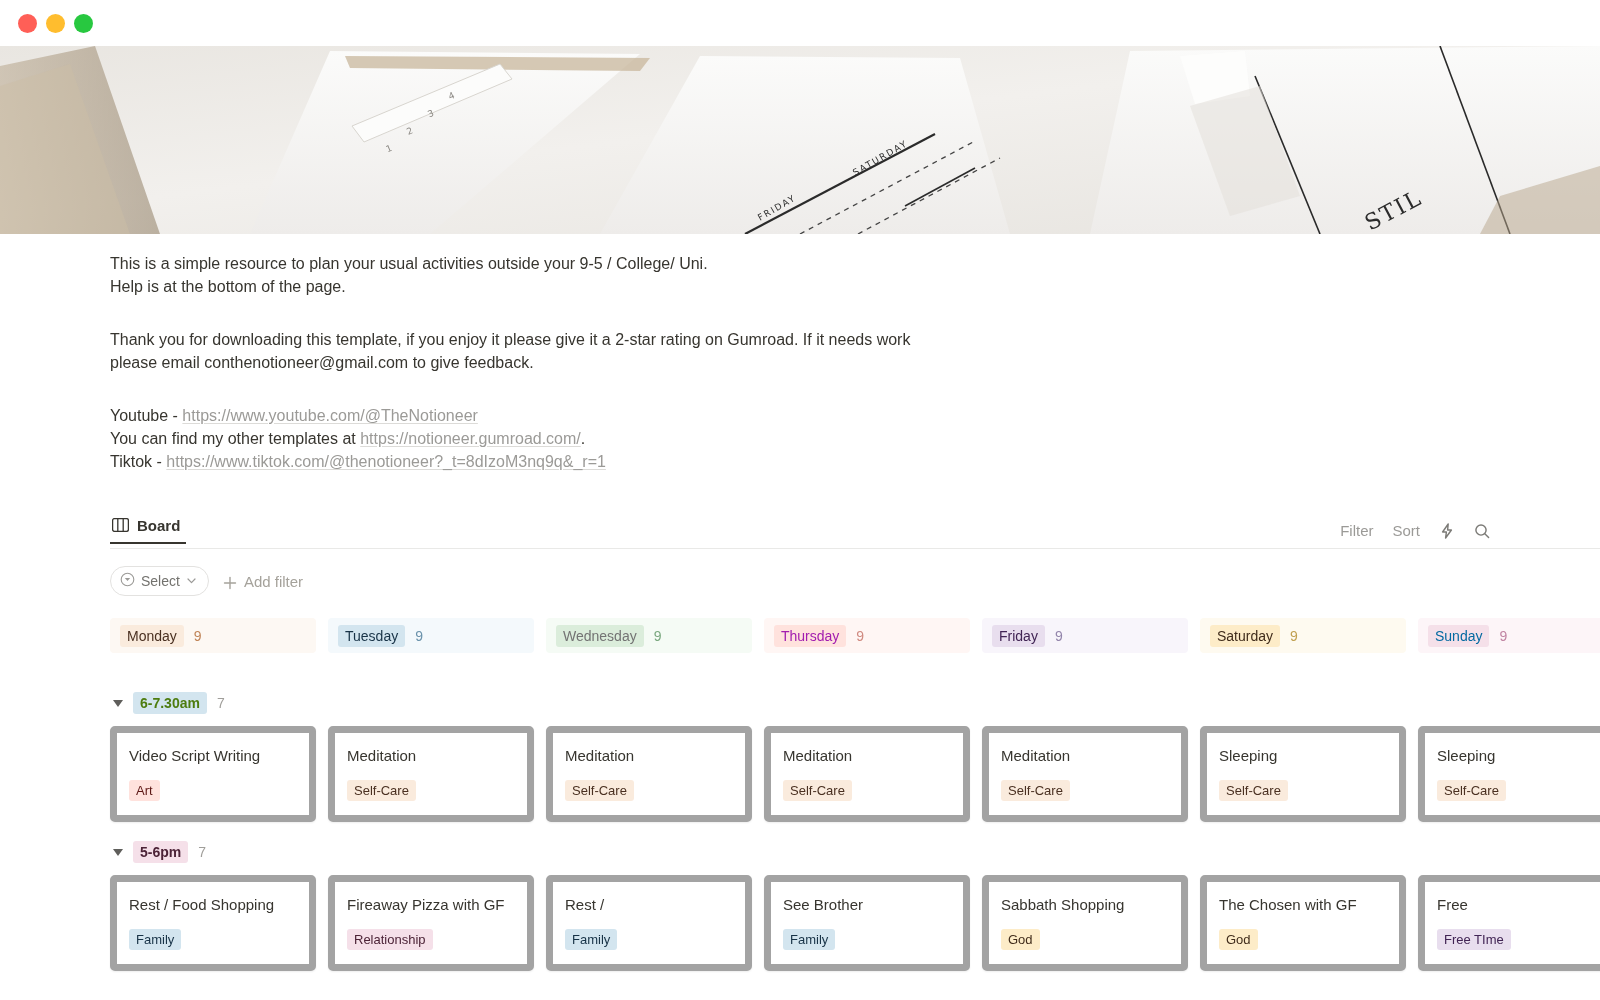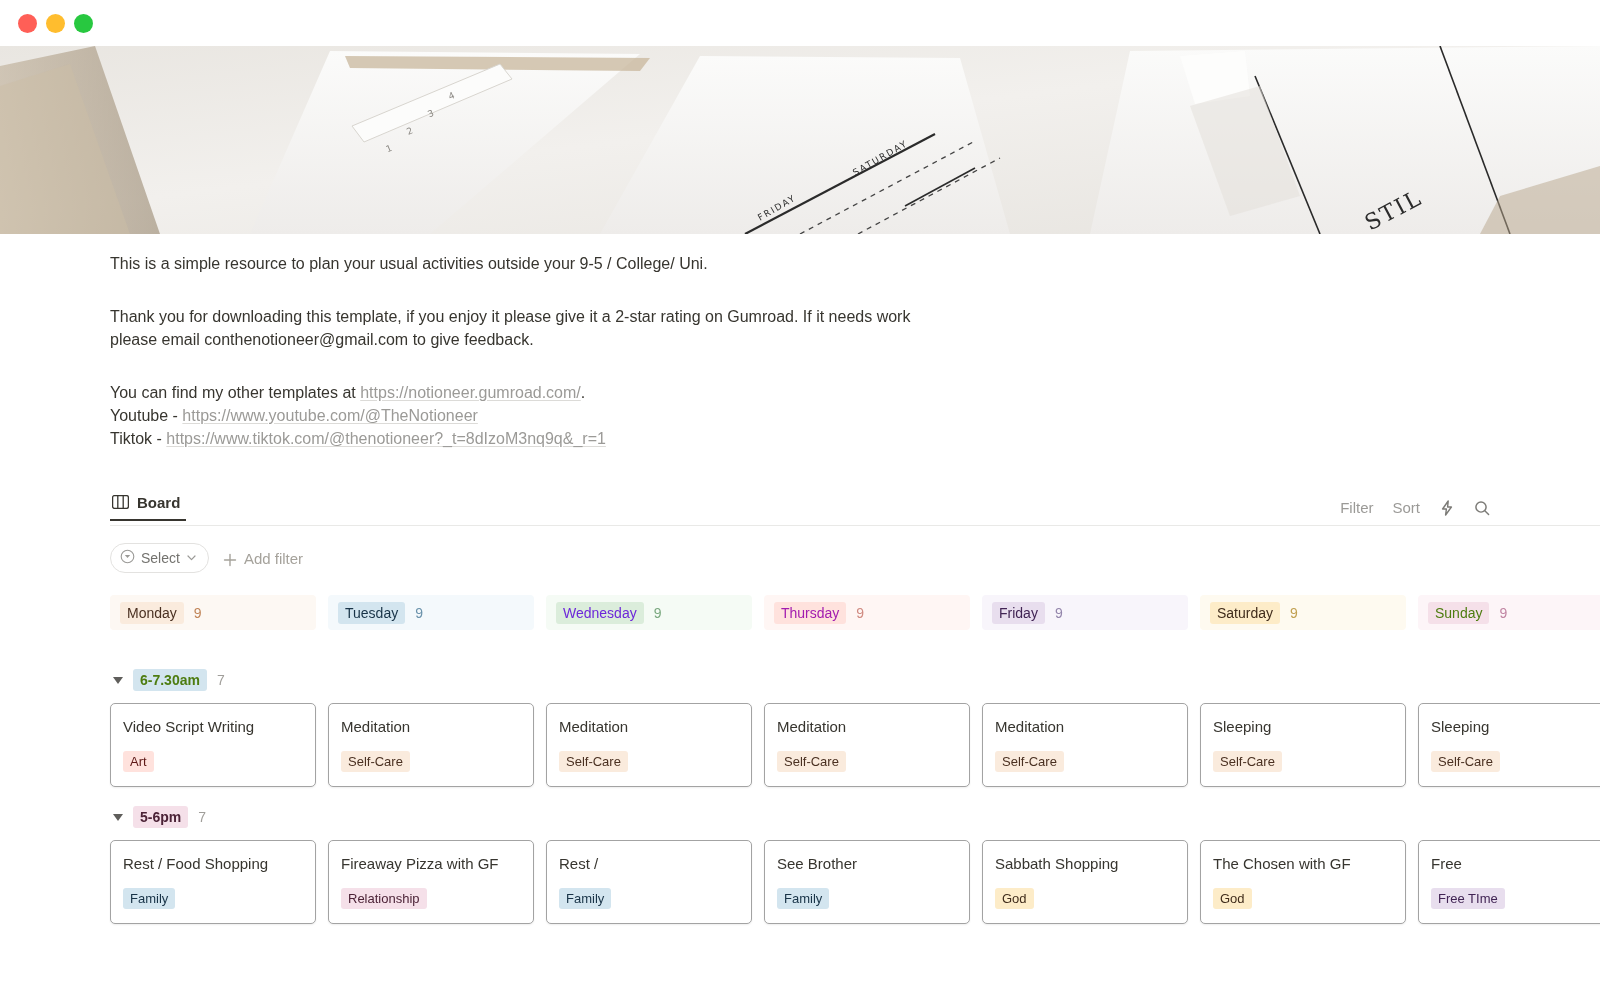--- a/index.html
+++ b/index.html
@@ -187,21 +187,21 @@
   .group-pill {
     font-size: 14px; font-weight: 600;
     padding: 2px 7px; border-radius: 3px; line-height: 18px;
   }
   .group-count { font-size: 14px; color: #a09e9a; }
 
   .cards-row { display: flex; gap: 12px; margin-top: 9px; }
   .card {
     width: 206px; flex: 0 0 206px;
     background: #fff;
-    border: 1px solid #a3a3a3;
+    border: 7px solid #a3a3a3;
     border-radius: 5px;
     box-shadow: 0 1px 2px rgba(15,15,15,0.07);
     padding: 13px 12px 14px 12px;
     min-height: 80px;
     cursor: pointer;
   }
   .card-title {
     font-size: 15px;
     color: #37352f;
     line-height: 20px;
@@ -278,33 +278,34 @@
     <polygon points="1500,150 1600,120 1600,188 1480,188" fill="#b7a68c" opacity="0.5"></polygon>
   </svg>
 </div>
 
 <div class="page">
   <div class="page-inner">
 
 
     <div class="para">
       <div>This is a simple resource to plan your usual activities outside your 9-5 / College/ Uni.</div>
+      <div>Help is at the bottom of the page.</div>
     </div>
 
     <div class="para spaced">
       <div>Thank you for downloading this template, if you enjoy it please give it a 2-star rating on Gumroad. If it needs work</div>
       <div>please email conthenotioneer@gmail.com to give feedback.</div>
     </div>
 
     <div class="para spaced">
       <div>
+        <span>Youtube - </span><a class="link" href="#">https://www.youtube.com/@TheNotioneer</a>
+      </div>
+      <div>
         <span>You can find my other templates at </span><a class="link" href="#">https://notioneer.gumroad.com/</a><span>.</span>
-      </div>
-      <div>
-        <span>Youtube - </span><a class="link" href="#">https://www.youtube.com/@TheNotioneer</a>
       </div>
       <div>
         <span>Tiktok - </span><a class="link" href="#">https://www.tiktok.com/@thenotioneer?_t=8dIzoM3nq9q&amp;_r=1</a>
       </div>
     </div>
 
     <div class="db-toolbar">
       <div class="view-tabs">
         <div class="view-tab">
           <span>
@@ -368,21 +369,21 @@
           </div>
         </div>
         <div class="board-col">
           <div class="col-header" style="background: rgb(244, 249, 252);">
             <span class="col-pill" style="background: rgb(211, 229, 239); color: rgb(24, 51, 71);">Tuesday</span>
             <span class="col-count" style="color: rgb(106, 146, 171);">9</span>
           </div>
         </div>
         <div class="board-col">
           <div class="col-header" style="background: rgb(245, 251, 245);">
-            <span class="col-pill" style="background: rgb(219, 237, 219); color: #6d28d9;">Wednesday</span>
+            <span class="col-pill" style="background: rgb(219, 237, 219); color: #737373;">Wednesday</span>
             <span class="col-count" style="color: rgb(122, 168, 127);">9</span>
           </div>
         </div>
         <div class="board-col">
           <div class="col-header" style="background: rgb(255, 246, 244);">
             <span class="col-pill" style="background: rgb(255, 226, 221); color: #a21caf;">Thursday</span>
             <span class="col-count" style="color: rgb(208, 138, 128);">9</span>
           </div>
         </div>
         <div class="board-col">
@@ -392,21 +393,21 @@
           </div>
         </div>
         <div class="board-col">
           <div class="col-header" style="background: rgb(254, 250, 240);">
             <span class="col-pill" style="background: rgb(253, 236, 200); color: rgb(64, 44, 27);">Saturday</span>
             <span class="col-count" style="color: rgb(193, 160, 81);">9</span>
           </div>
         </div>
         <div class="board-col">
           <div class="col-header" style="background: rgb(253, 245, 248);">
-            <span class="col-pill" style="background: rgb(245, 224, 233); color: #4d7c0f;">Sunday</span>
+            <span class="col-pill" style="background: rgb(245, 224, 233); color: #0369a1;">Sunday</span>
             <span class="col-count" style="color: rgb(193, 133, 163);">9</span>
           </div>
         </div>
       </div>
 
     <div id="board-groups">
         <div class="group">
           <div class="group-head">
             <span class="caret"></span>
             <span class="group-pill" style="background: rgb(211, 229, 239); color: #4d7c0f;">6-7.30am</span>

